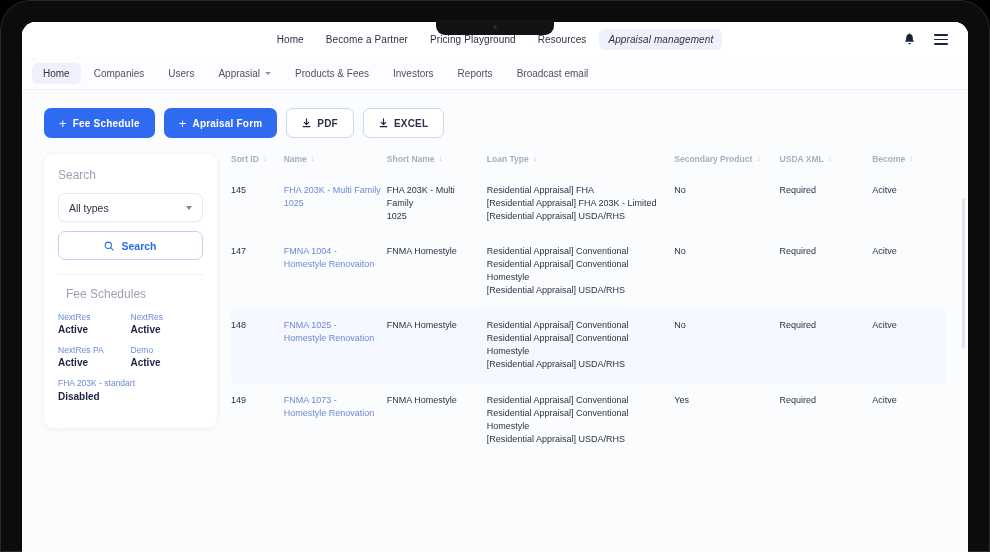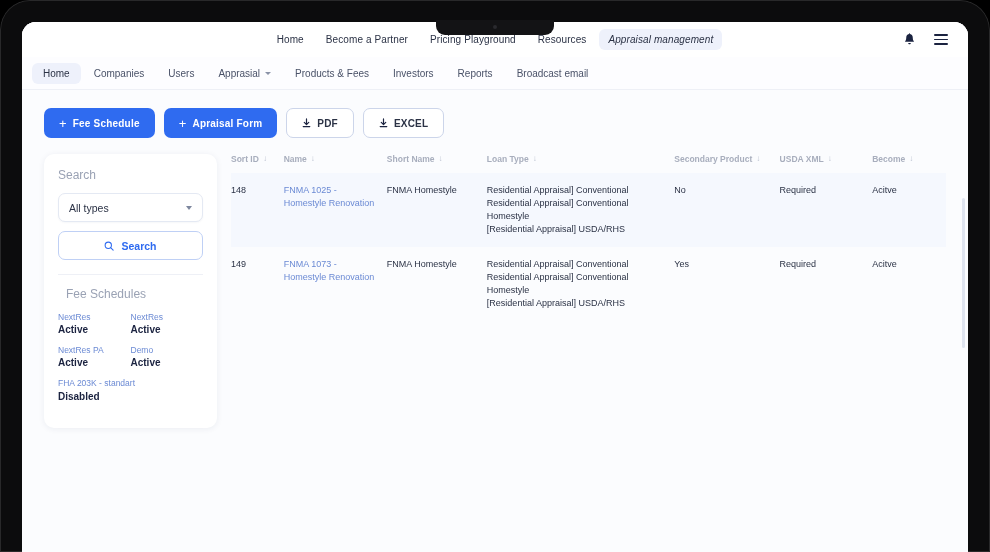--- a/index.html
+++ b/index.html
@@ -353,20 +353,43 @@
                     </th>
                     <th>
                       <div class="th-in">
                         <span>Become</span>
                         <span class="sortarrow">↓</span>
                       </div>
                     </th>
                   </tr>
               </thead>
               <tbody id="tbody">
+                  <tr>
+                    <td style="white-space: pre-line;">145</td>
+                    <td class="c-name" style="white-space: pre-line;">FHA 203K - Multi Family 1025</td>
+                    <td style="white-space: pre-line;">FHA 203K - Multi Family
+1025</td>
+                    <td style="white-space: pre-line;">Residential Appraisal] FHA
+[Residential Appraisal] FHA 203K - Limited
+[Residential Appraisal] USDA/RHS</td>
+                    <td style="white-space: pre-line;">No</td>
+                    <td style="white-space: pre-line;">Required</td>
+                    <td style="white-space: pre-line;">Acitve</td>
+                  </tr>
+                  <tr>
+                    <td style="white-space: pre-line;">147</td>
+                    <td class="c-name" style="white-space: pre-line;">FMNA 1004 - Homestyle Renovaiton</td>
+                    <td style="white-space: pre-line;">FNMA Homestyle</td>
+                    <td style="white-space: pre-line;">Residential Appraisal] Conventional
+Residential Appraisal] Conventional Homestyle
+[Residential Appraisal] USDA/RHS</td>
+                    <td style="white-space: pre-line;">No</td>
+                    <td style="white-space: pre-line;">Required</td>
+                    <td style="white-space: pre-line;">Acitve</td>
+                  </tr>
                   <tr class="alt">
                     <td style="white-space: pre-line;">148</td>
                     <td class="c-name" style="white-space: pre-line;">FNMA 1025 - Homestyle Renovation</td>
                     <td style="white-space: pre-line;">FNMA Homestyle</td>
                     <td style="white-space: pre-line;">Residential Appraisal] Conventional
 Residential Appraisal] Conventional Homestyle
 [Residential Appraisal] USDA/RHS</td>
                     <td style="white-space: pre-line;">No</td>
                     <td style="white-space: pre-line;">Required</td>
                     <td style="white-space: pre-line;">Acitve</td>

